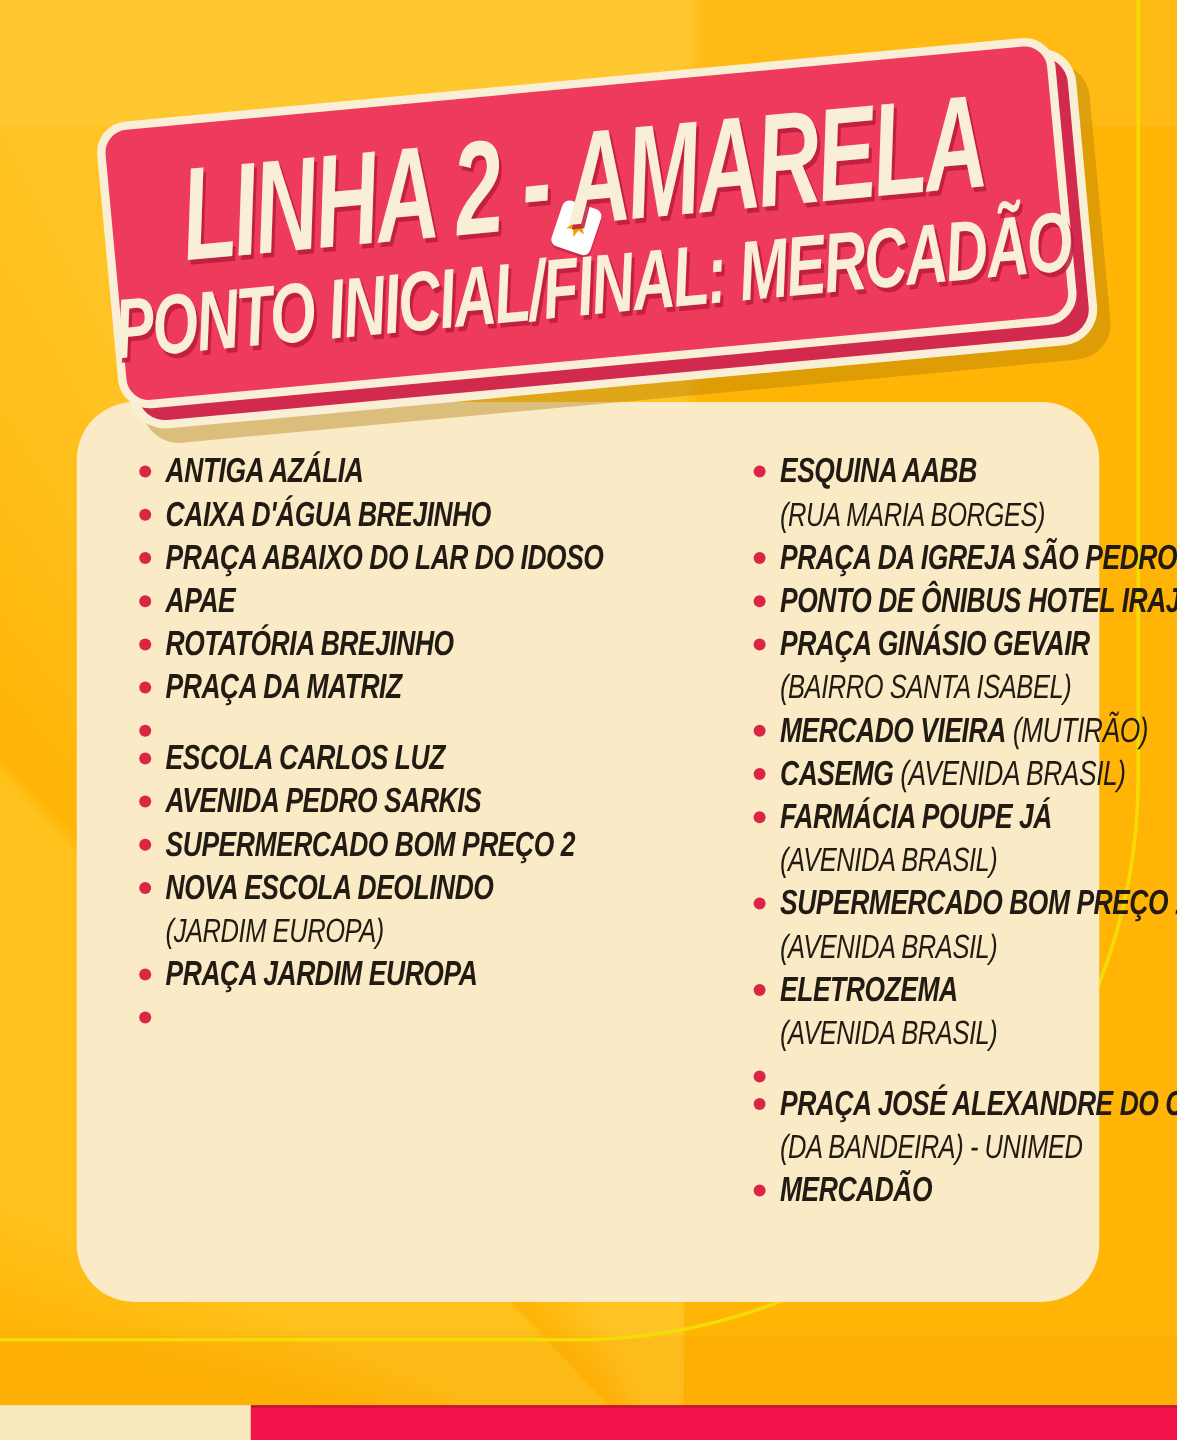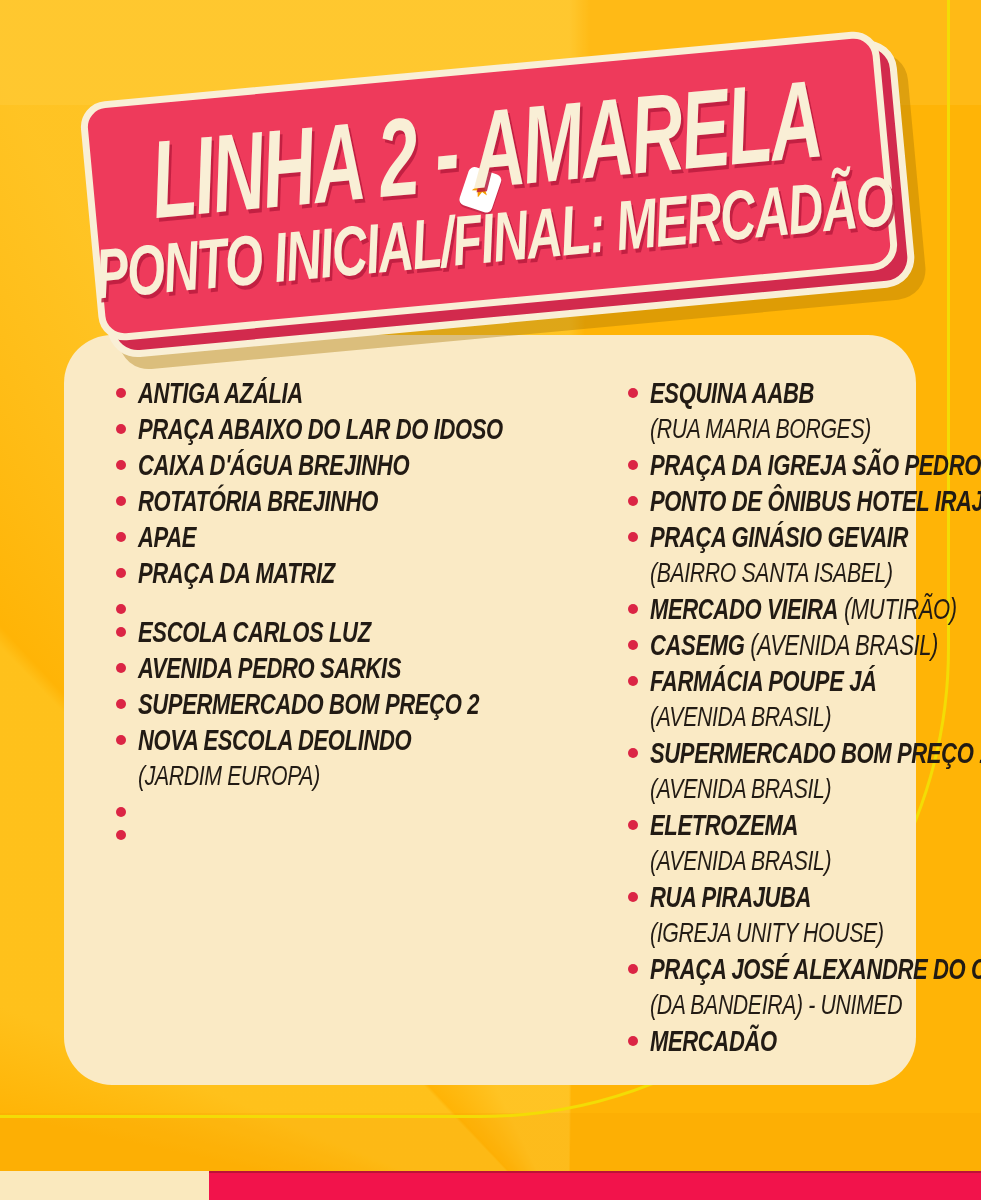--- a/index.html
+++ b/index.html
@@ -125,45 +125,45 @@
     <span class="stop-bullet"></span>
     <span class="stop-lines">
       <span class="stop-name">ANTIGA AZÁLIA</span>
 
     </span>
   </div>
 
   <div class="stop">
     <span class="stop-bullet"></span>
     <span class="stop-lines">
+      <span class="stop-name">CAIXA D'ÁGUA BREJINHO</span>
+
+    </span>
+  </div>
+
+  <div class="stop">
+    <span class="stop-bullet"></span>
+    <span class="stop-lines">
       <span class="stop-name">PRAÇA ABAIXO DO LAR DO IDOSO</span>
 
     </span>
   </div>
 
   <div class="stop">
     <span class="stop-bullet"></span>
     <span class="stop-lines">
-      <span class="stop-name">CAIXA D'ÁGUA BREJINHO</span>
+      <span class="stop-name">APAE</span>
 
     </span>
   </div>
 
   <div class="stop">
     <span class="stop-bullet"></span>
     <span class="stop-lines">
       <span class="stop-name">ROTATÓRIA BREJINHO</span>
-
-    </span>
-  </div>
-
-  <div class="stop">
-    <span class="stop-bullet"></span>
-    <span class="stop-lines">
-      <span class="stop-name">APAE</span>
 
     </span>
   </div>
 
   <div class="stop">
     <span class="stop-bullet"></span>
     <span class="stop-lines">
       <span class="stop-name">PRAÇA DA MATRIZ</span>
 
     </span>
@@ -202,20 +202,24 @@
   <div class="stop">
     <span class="stop-bullet"></span>
     <span class="stop-lines">
       <span class="stop-name">NOVA ESCOLA DEOLINDO</span>
       <span class="stop-detail-block">(JARDIM EUROPA)</span>
     </span>
   </div>
 
   <div class="stop">
     <span class="stop-bullet"></span>
+    <span class="stop-lines">
+      <span class="stop-name">PRAÇA JARDIM EUROPA</span>
+
+    </span>
   </div>
 
   <div class="stop">
     <span class="stop-bullet"></span>
   </div>
 
 </div>
     <div class="stops-col" id="col-right">
   <div class="stop">
     <span class="stop-bullet"></span>
@@ -284,24 +288,20 @@
   <div class="stop">
     <span class="stop-bullet"></span>
     <span class="stop-lines">
       <span class="stop-name">ELETROZEMA</span>
       <span class="stop-detail-block">(AVENIDA BRASIL)</span>
     </span>
   </div>
 
   <div class="stop">
     <span class="stop-bullet"></span>
-    <span class="stop-lines">
-      <span class="stop-name">RUA PIRAJUBA</span>
-      <span class="stop-detail-block">(IGREJA UNITY HOUSE)</span>
-    </span>
   </div>
 
   <div class="stop">
     <span class="stop-bullet"></span>
     <span class="stop-lines">
       <span class="stop-name">PRAÇA JOSÉ ALEXANDRE DO CARMO</span>
       <span class="stop-detail-block">(DA BANDEIRA) - UNIMED</span>
     </span>
   </div>
 

